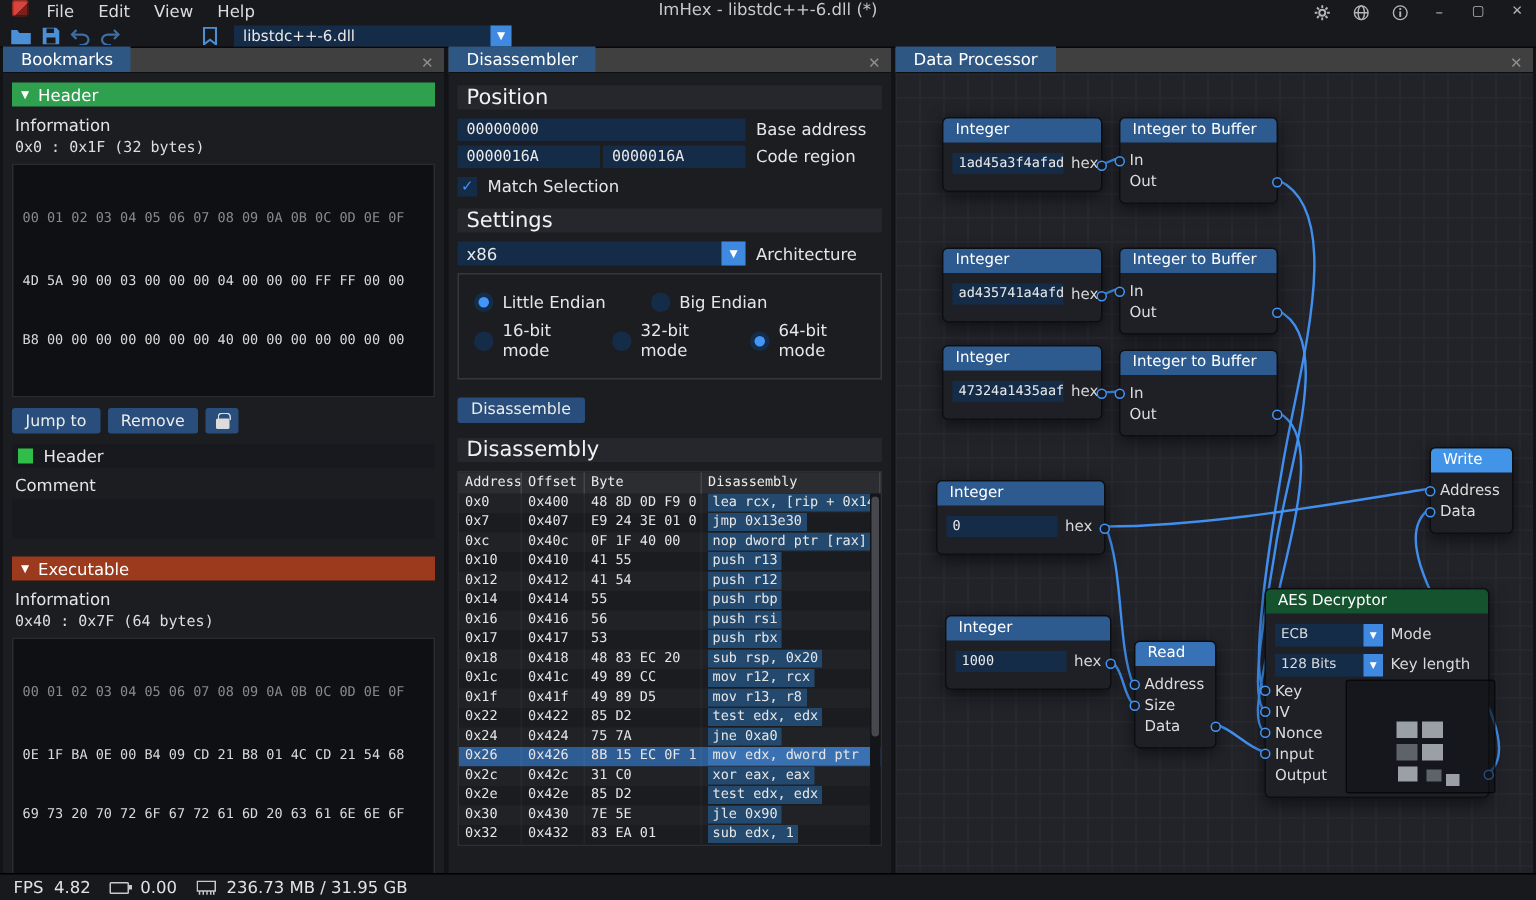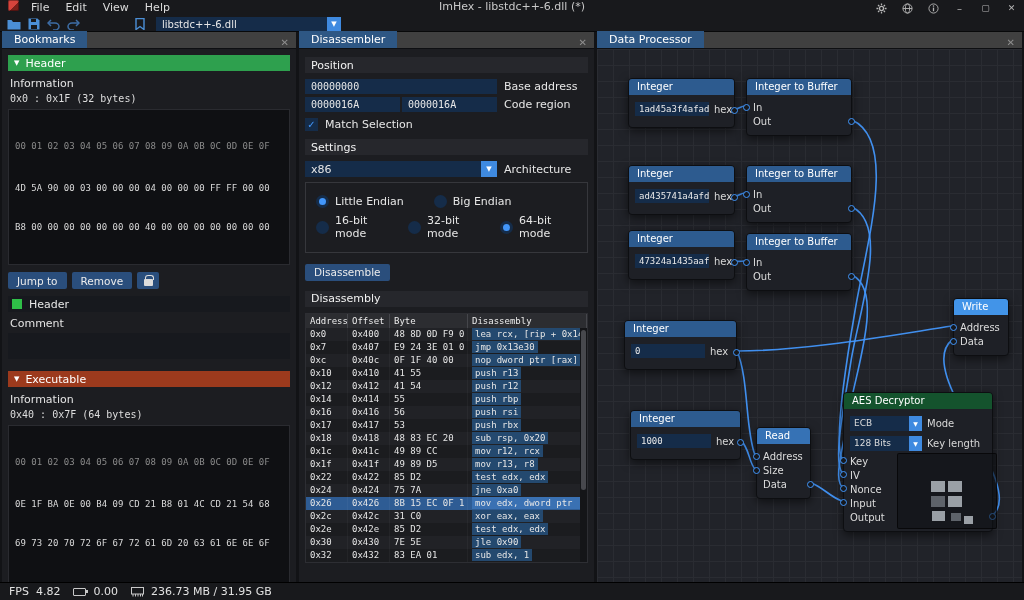--- a/index.html
+++ b/index.html
@@ -46,21 +46,21 @@
   .btn{background:#2a4e7c;color:#ecConfeaea;color:#ececec;font-size:10.5px;padding:2px 9px;border:none;border-radius:2px;
     font-family:inherit;display:inline-flex;align-items:center;justify-content:center;height:17px;}
   .lockbtn{width:22px;padding:2px 0;}
   .lock{position:relative;width:9px;height:7px;background:#dcdcdc;border-radius:1px;margin-top:3px;display:inline-block;}
   .lock::before{content:"";position:absolute;top:-4px;left:1px;width:7px;height:4px;border:1.5px solid #dcdcdc;border-bottom:none;border-radius:3px 3px 0 0;}
   .name-input{height:16px;background:#17191e;display:flex;align-items:center;gap:7px;padding:0 4px;margin:2px 0 5px;font-size:11px;}
   .swatch{width:10px;height:10px;flex:none;}
   .comment-box{height:26px;background:#17191e;margin:2px 0 12px;}
 
   
-  .band{background:#26272c;height:16px;display:flex;align-items:center;padding:0 6px;font-size:11px;color:#f2f2f2;margin:2px 0 6px;}
+  .band{background:#26272c;height:16px;display:flex;align-items:center;padding:0 6px;font-size:14px;color:#f2f2f2;margin:2px 0 6px;}
   .inrow{display:flex;align-items:center;gap:7px;margin:3px 0;font-size:11px;}
   .input{background:#152c49;height:15px;font-family:"DejaVu Sans Mono","Liberation Mono",monospace;font-size:10px;
     color:#e8e8e8;display:flex;align-items:center;padding:0 6px;}
   .w-full{width:192px;} .w-half{width:95px;}
   .checkbox{width:13px;height:13px;background:#152c49;color:#4296fa;font-size:10px;line-height:13px;text-align:center;flex:none;}
   .checkbox.checked::before{content:"✓";}
   .combo{width:192px;height:16px;background:#152c49;display:flex;align-items:center;justify-content:space-between;font-size:11px;padding-left:6px;}
   .combo .combo-arrow{width:16px;height:16px;}
   .settings-box{border:1px solid #36373c;margin:5px 0 8px;padding:6px 8px;}
   .radiorow{display:flex;margin:6px 2px;}

